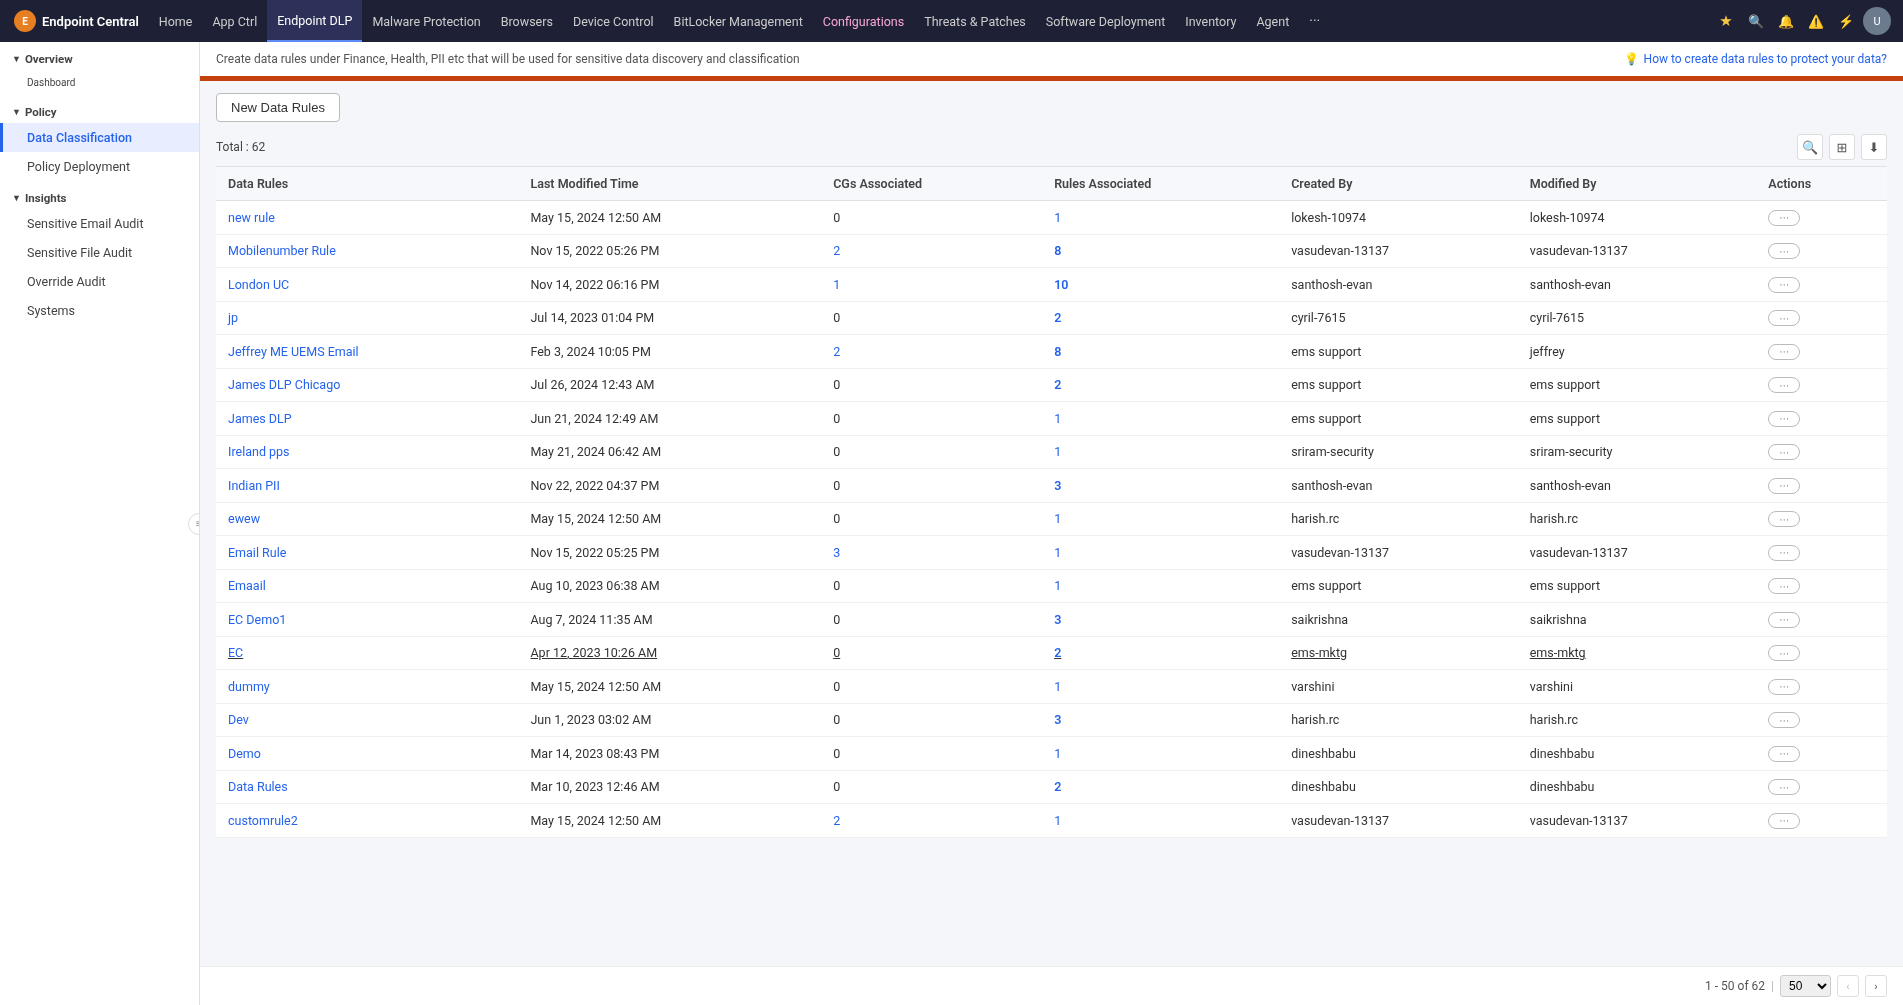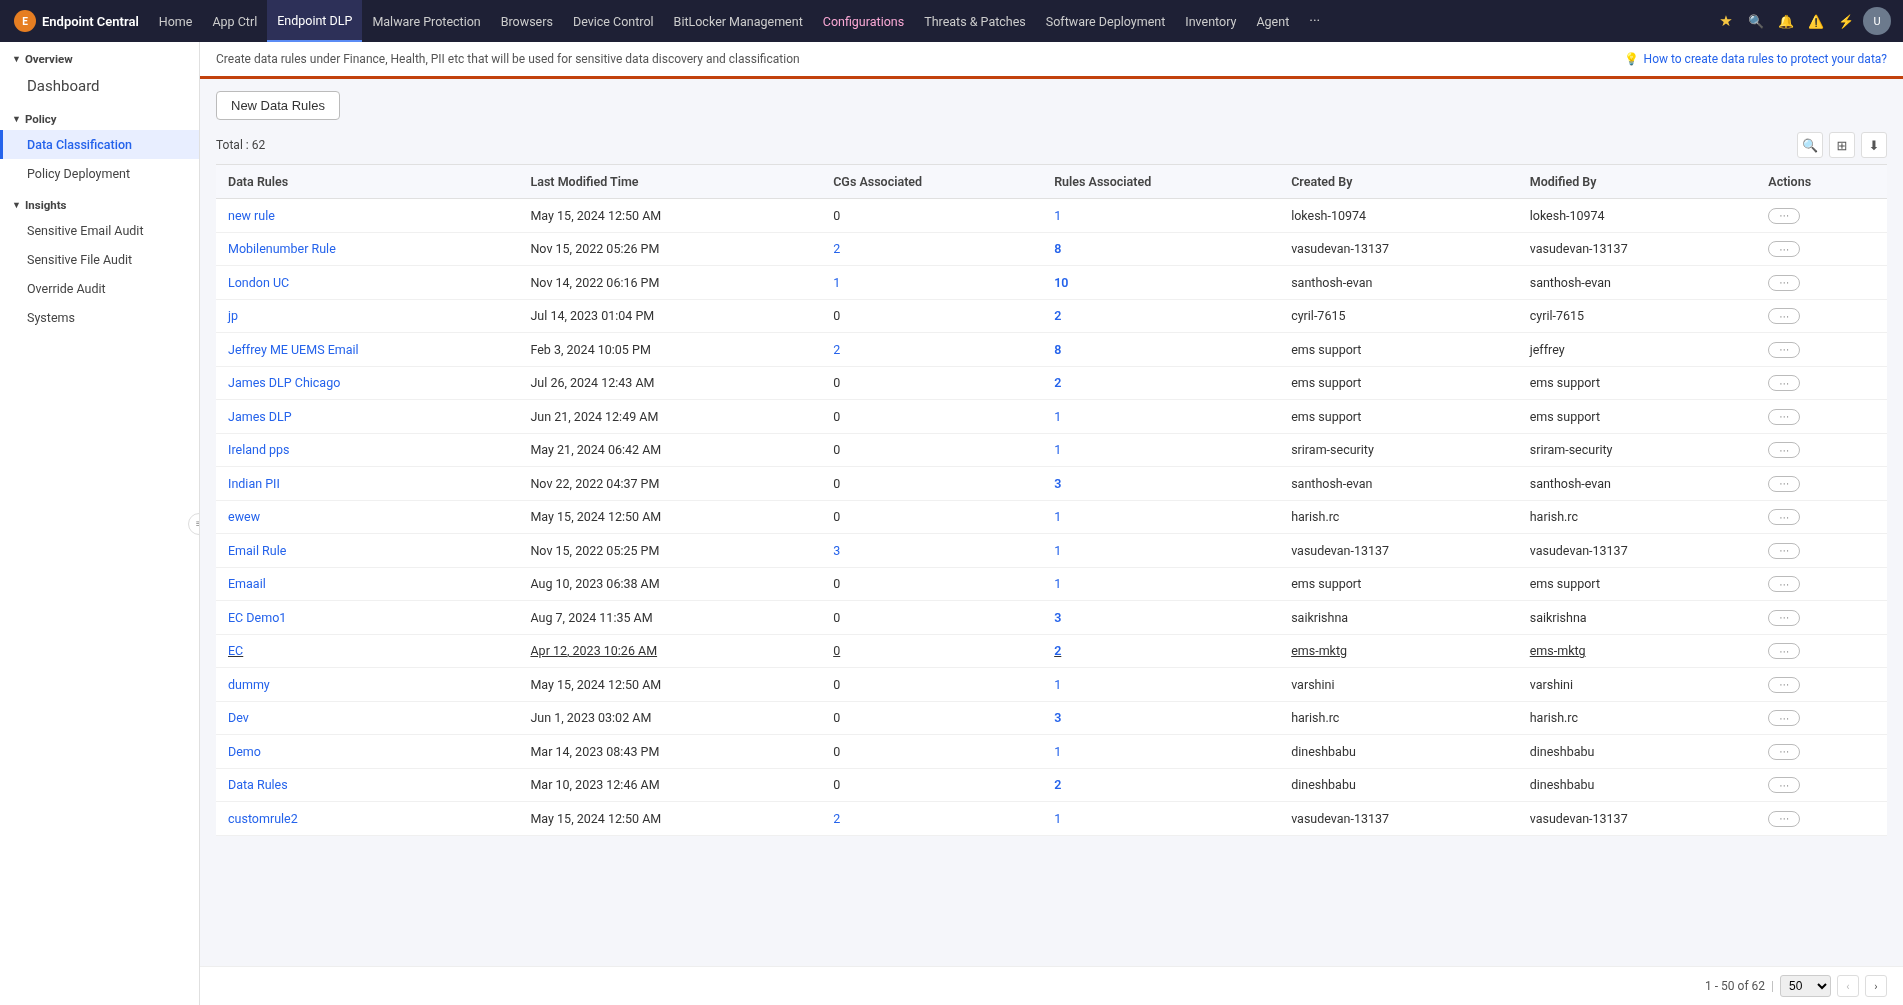--- a/index.html
+++ b/index.html
@@ -63,21 +63,21 @@
 </nav>
 
 <div style="display:flex;height:calc(100vh - 42px);">
 
   <div style="width:200px;background:#fff;border-right:1px solid #e0e0e0;flex-shrink:0;overflow-y:auto;position:relative;">
 
     <div style="padding:10px 12px 4px 12px;font-size:11.5px;font-weight:700;color:#444;display:flex;align-items:center;gap:4px;cursor:pointer;">
       <span style="font-size:9px;">▼</span>
       <span>Overview</span>
     </div>
-    <div style="padding:7px 12px 7px 24px;font-size:15px;color:#444;cursor:pointer;border-left:3px solid transparent;">
+    <div style="padding:7px 12px 7px 24px;font-size:10px;color:#444;cursor:pointer;border-left:3px solid transparent;">
       <span>Dashboard</span>
     </div>
 
     <div style="padding:10px 12px 4px 12px;font-size:11.5px;font-weight:700;color:#444;display:flex;align-items:center;gap:4px;cursor:pointer;">
       <span style="font-size:9px;">▼</span>
       <span>Policy</span>
     </div>
     <div style="padding:7px 12px 7px 24px;font-size:12.5px;color:#2563eb;cursor:pointer;border-left:3px solid #2563eb;background:#e8eeff;font-weight:500;">
       <span>Data Classification</span>
     </div>
@@ -100,21 +100,21 @@
     </div>
     <div style="padding:7px 12px 7px 24px;font-size:12.5px;color:#444;cursor:pointer;border-left:3px solid transparent;">
       <span>Systems</span>
     </div>
 
     <div style="position:absolute;right:-11px;top:50%;transform:translateY(-50%);width:22px;height:22px;background:#fff;border:1px solid #ddd;border-radius:50%;display:flex;align-items:center;justify-content:center;cursor:pointer;font-size:10px;color:#888;z-index:10;">≡</div>
   </div>
 
   <div style="flex:1;overflow:auto;display:flex;flex-direction:column;">
 
-    <div style="background:#fff;border-bottom:3px solid #c2410c;padding:10px 16px;display:flex;align-items:center;justify-content:space-between;">
+    <div style="background:#fff;border-bottom:5px solid #c2410c;padding:10px 16px;display:flex;align-items:center;justify-content:space-between;">
       <span style="font-size:12px;color:#555;">Create data rules under Finance, Health, PII etc that will be used for sensitive data discovery and classification</span>
       <span style="font-size:12px;color:#2563eb;cursor:pointer;display:flex;align-items:center;gap:4px;">
         <span style="font-size:12px;">💡</span>
         <span>How to create data rules to protect your data?</span>
       </span>
     </div>
 
     <div style="padding:12px 16px;flex:1;">
       
       

